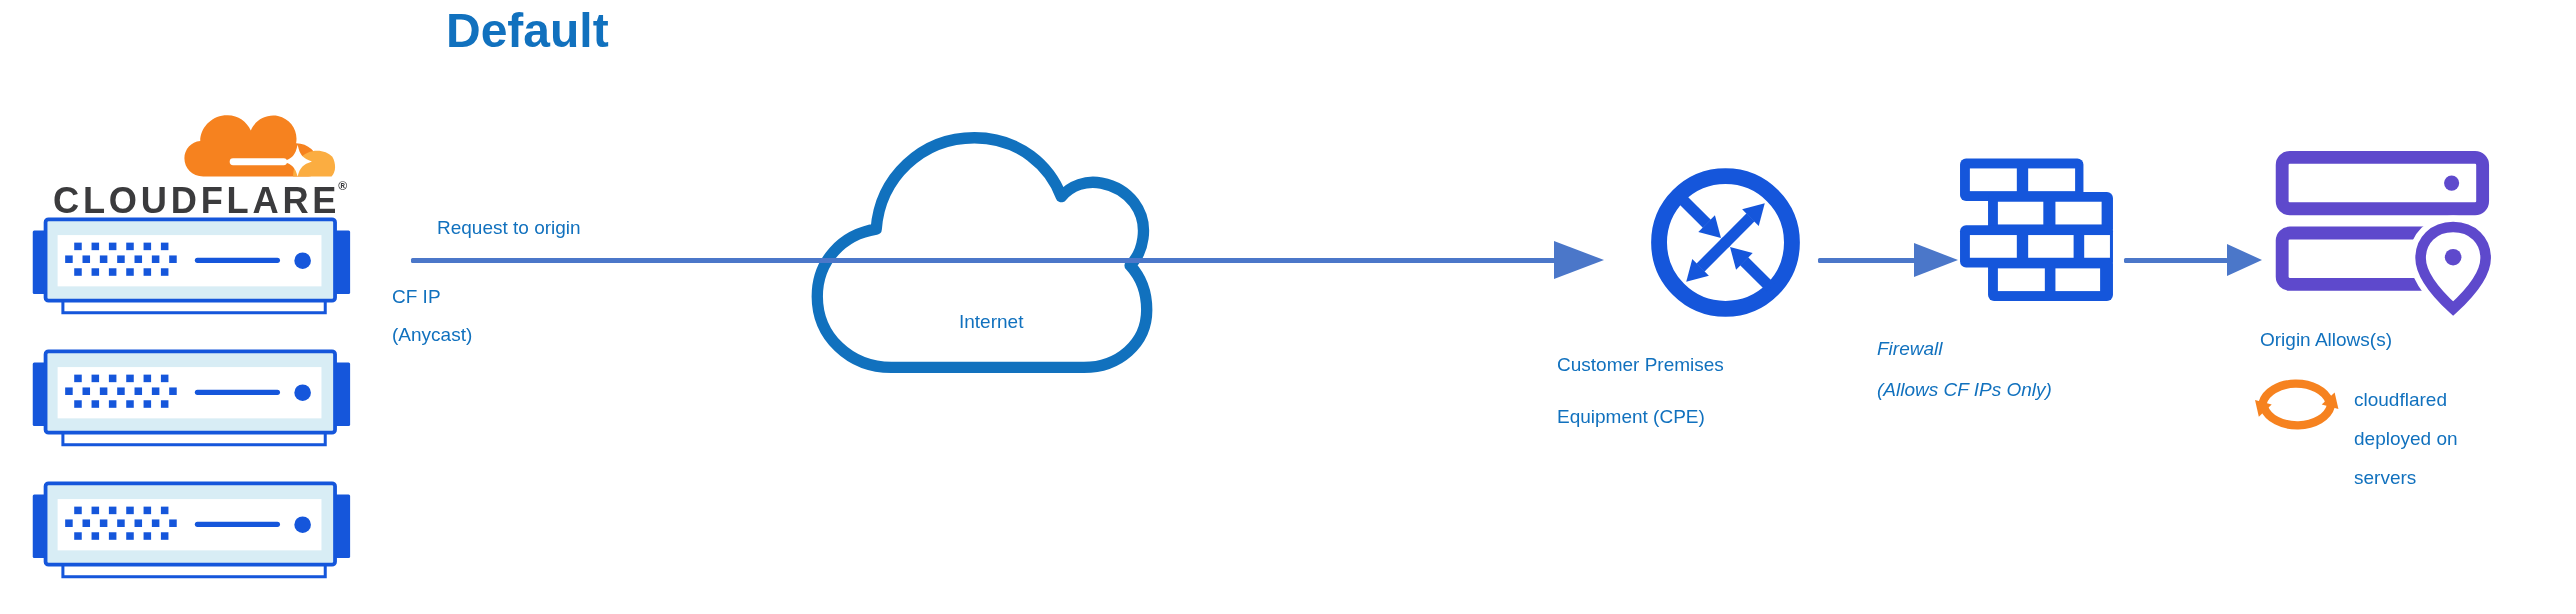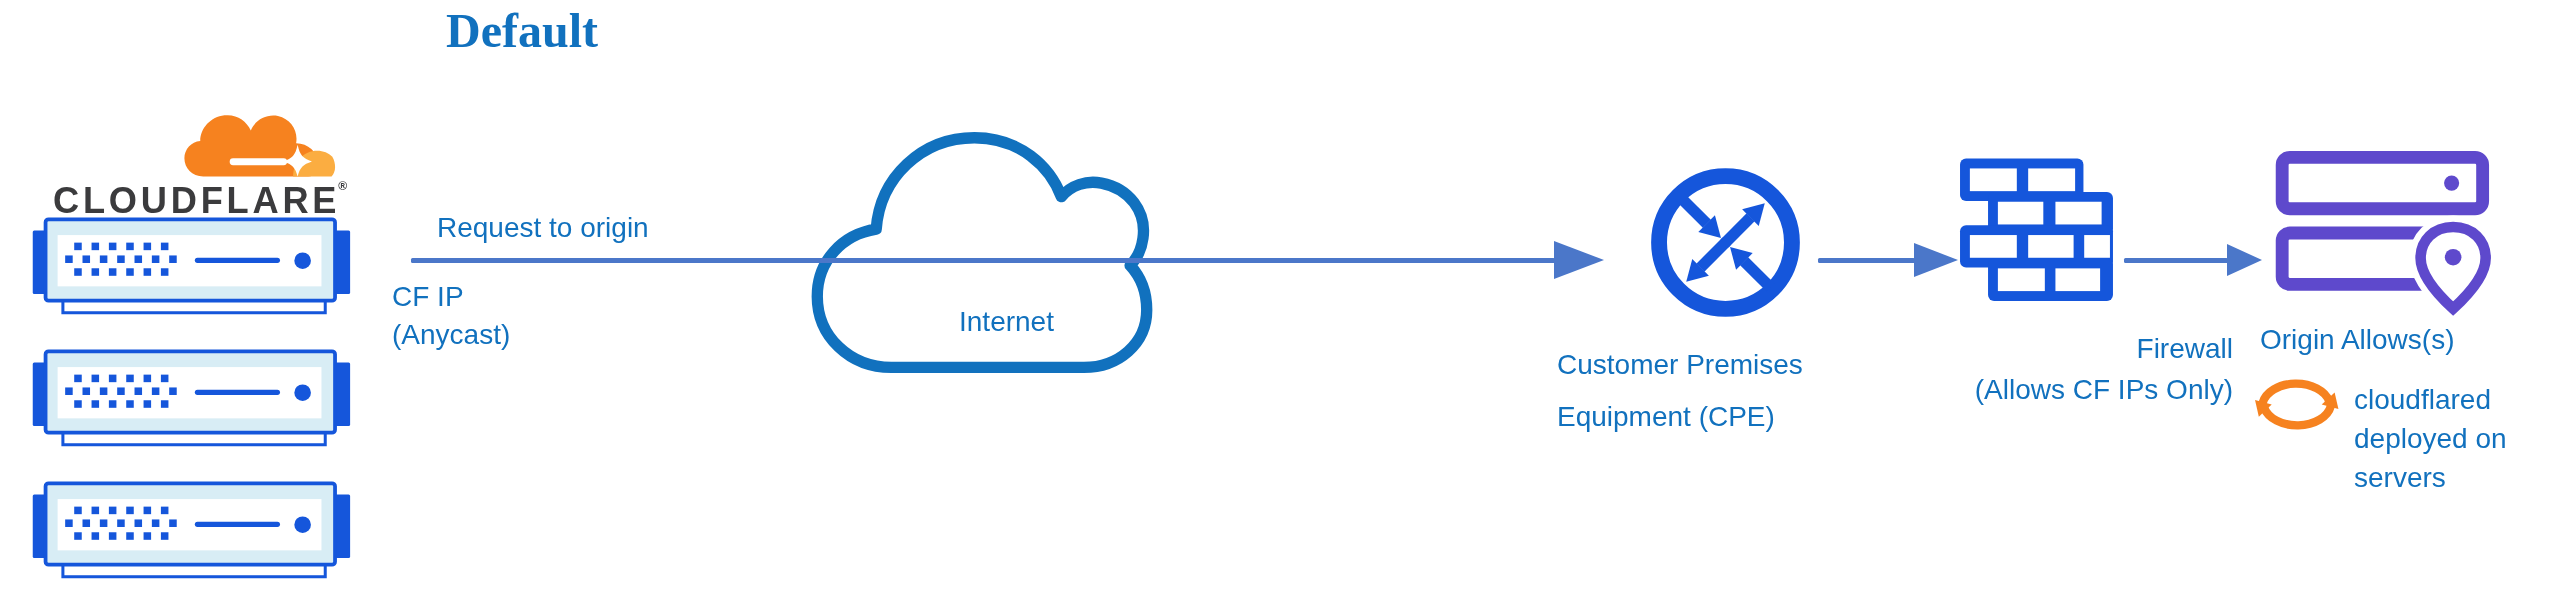--- a/index.html
+++ b/index.html
@@ -12,26 +12,26 @@
     --ink:#3B3B3D;
     --server-light:#D8EDF5;
     --bg:#FFFFFF;
   }
   html,body{margin:0;padding:0;background:var(--bg);}
   .canvas{
     position:relative;width:2576px;height:614px;background:var(--bg);
     overflow:hidden;font-family:"Liberation Sans", sans-serif;
   }
   .abs{position:absolute;}
-  .label{color:var(--text-blue);font-size:28px;line-height:38px;}
+  .label{color:var(--text-blue);font-size:19px;line-height:38px;}
   .pre{white-space:pre-line;}
-  .title{color:var(--text-blue);font-size:48px;line-height:58px;font-weight:600;font-family:Liberation Serif, serif;}
+  .title{color:var(--text-blue);font-size:48px;line-height:58px;font-weight:600;}
   .flow-line{position:absolute;height:5.3px;background:var(--arrow-blue);border-radius:1.5px;}
   .arrow-head{position:absolute;width:0;height:0;border-style:solid;border-color:transparent;border-left-color:var(--arrow-blue);}
-  .center{text-align:right;}
+  .center{text-align:left;font-style:italic;}
   svg text.wordmark{font-family:"Liberation Sans",sans-serif;font-weight:bold;fill:var(--ink);}
   
   .ib-f{fill:var(--icon-blue);}
   .white-f{fill:#fff;}
   .cloud-s{stroke:var(--text-blue);fill:#fff;}
   .pu-s{stroke:var(--purple);fill:#fff;}
   .pu-f{fill:var(--purple);}
   .or-s{stroke:var(--orange);fill:none;}
   .or-f{fill:var(--orange);}
 </style>

